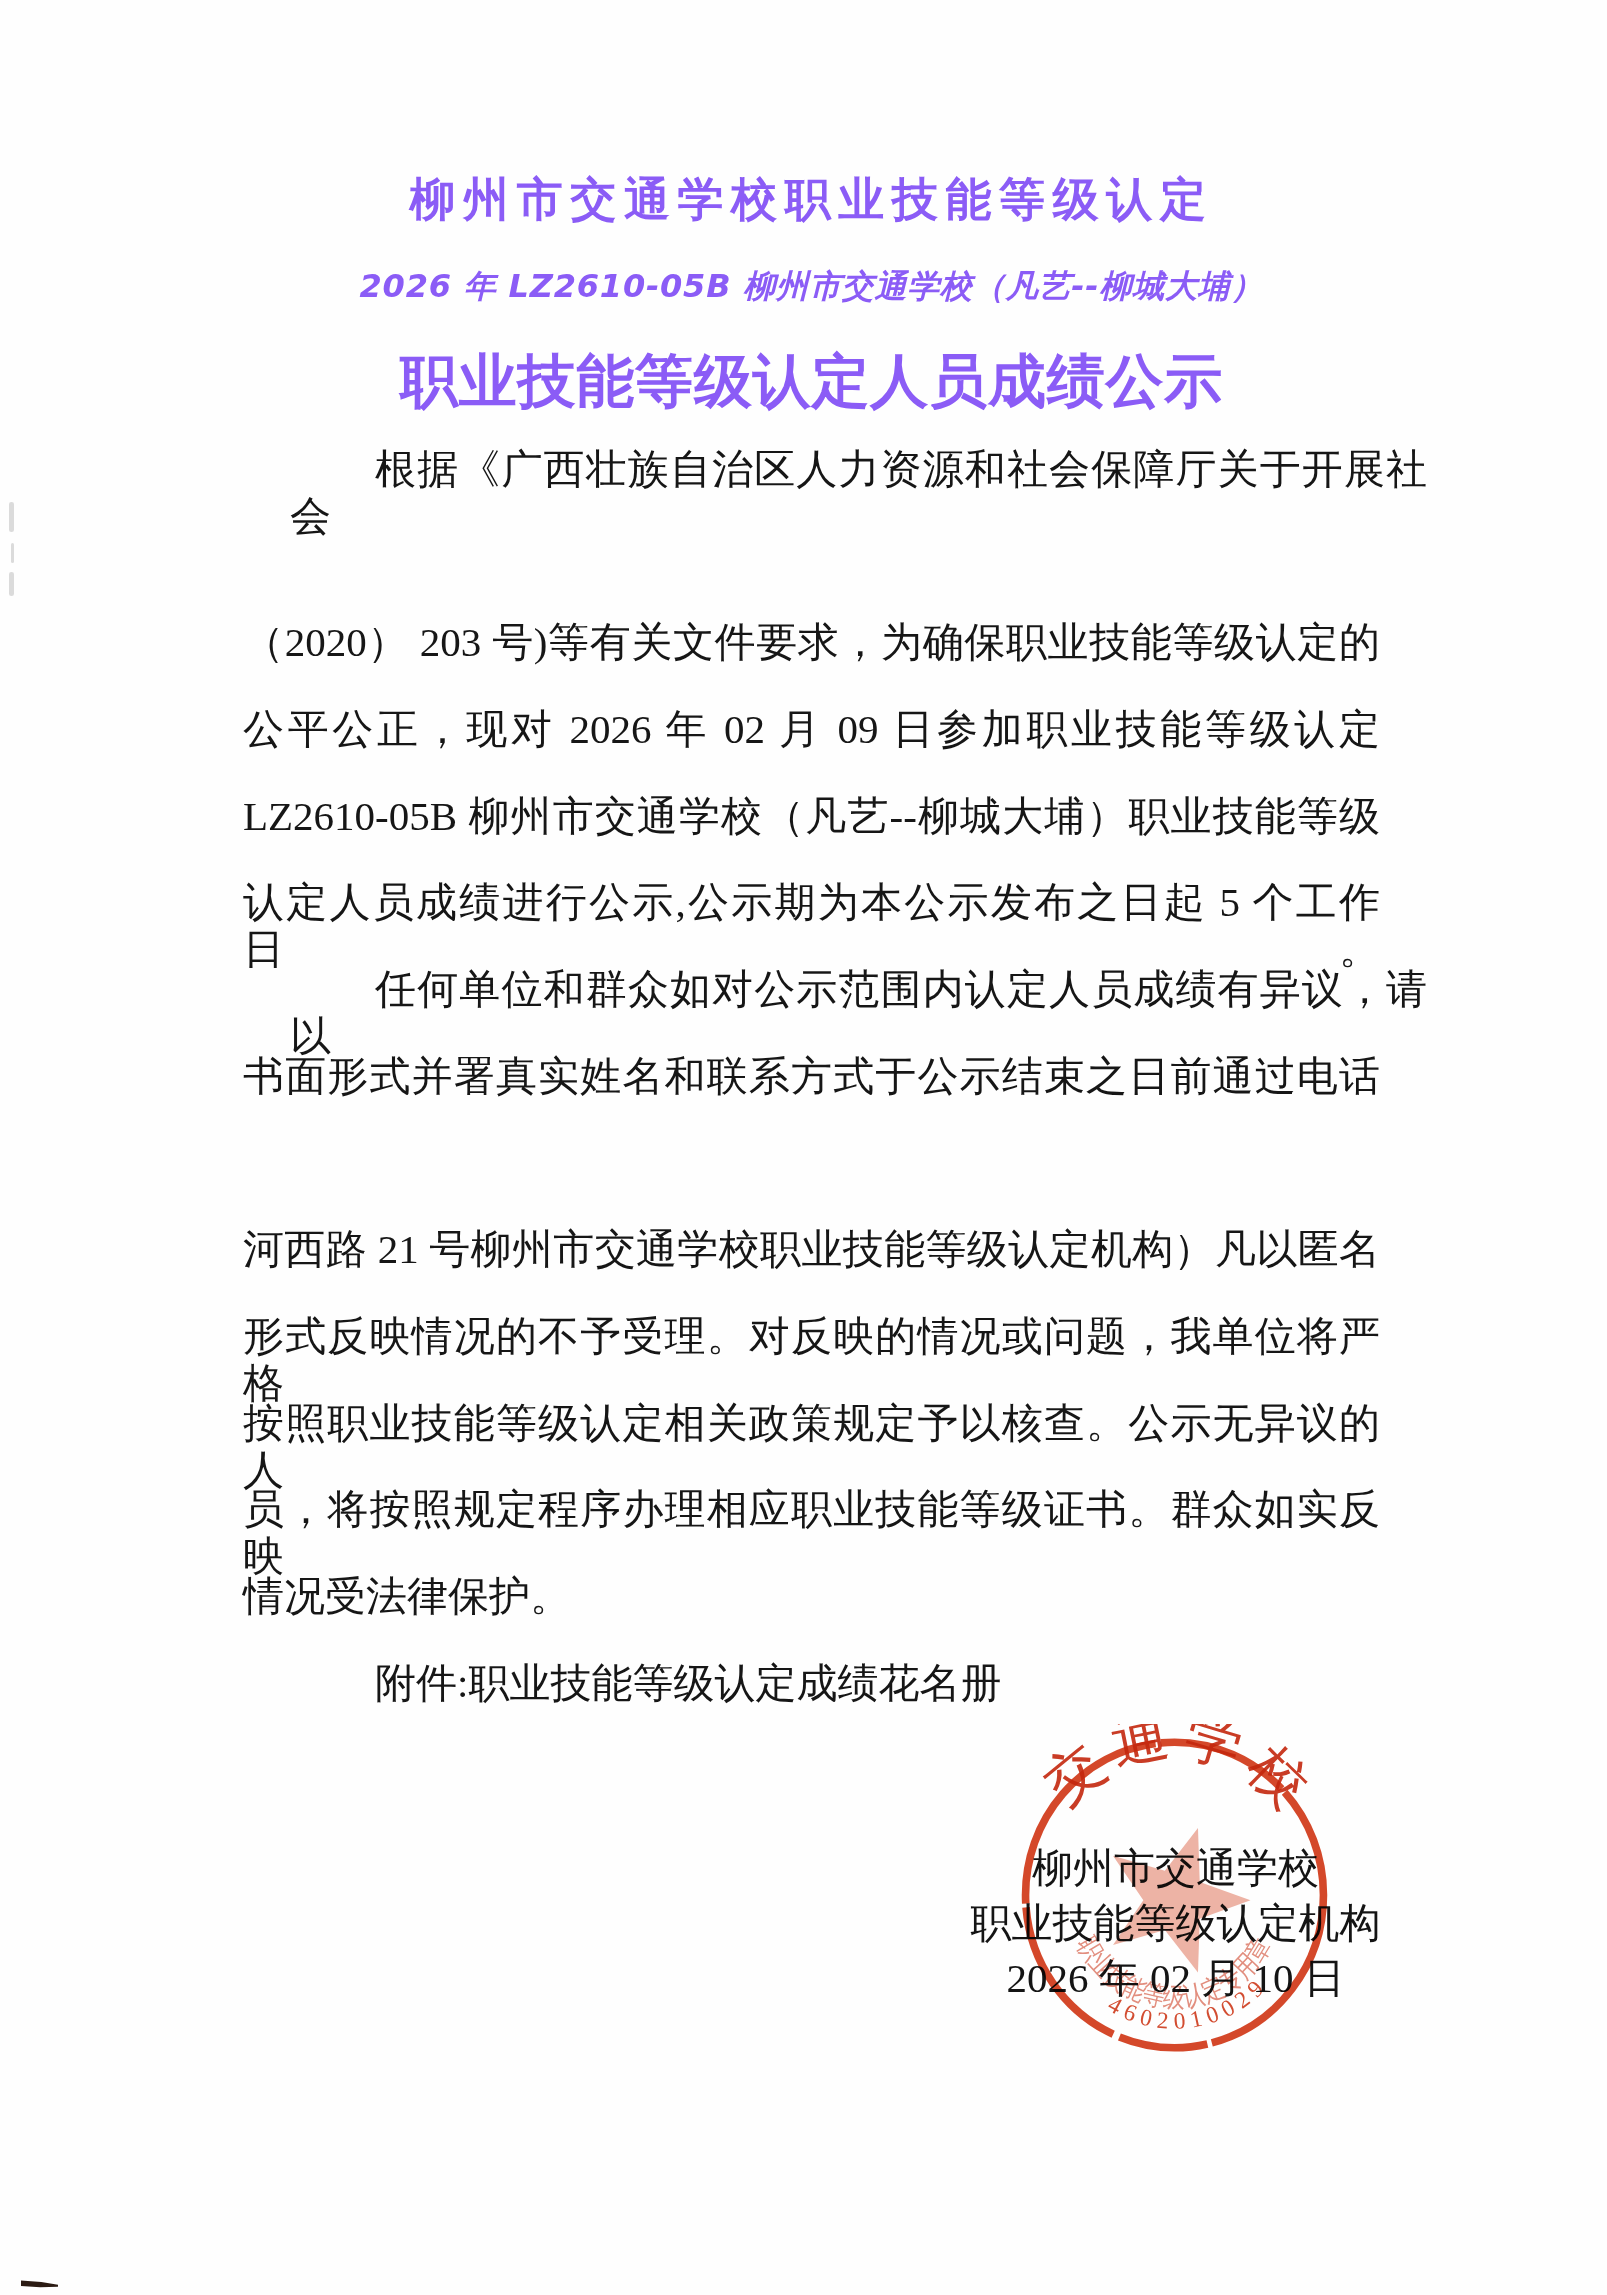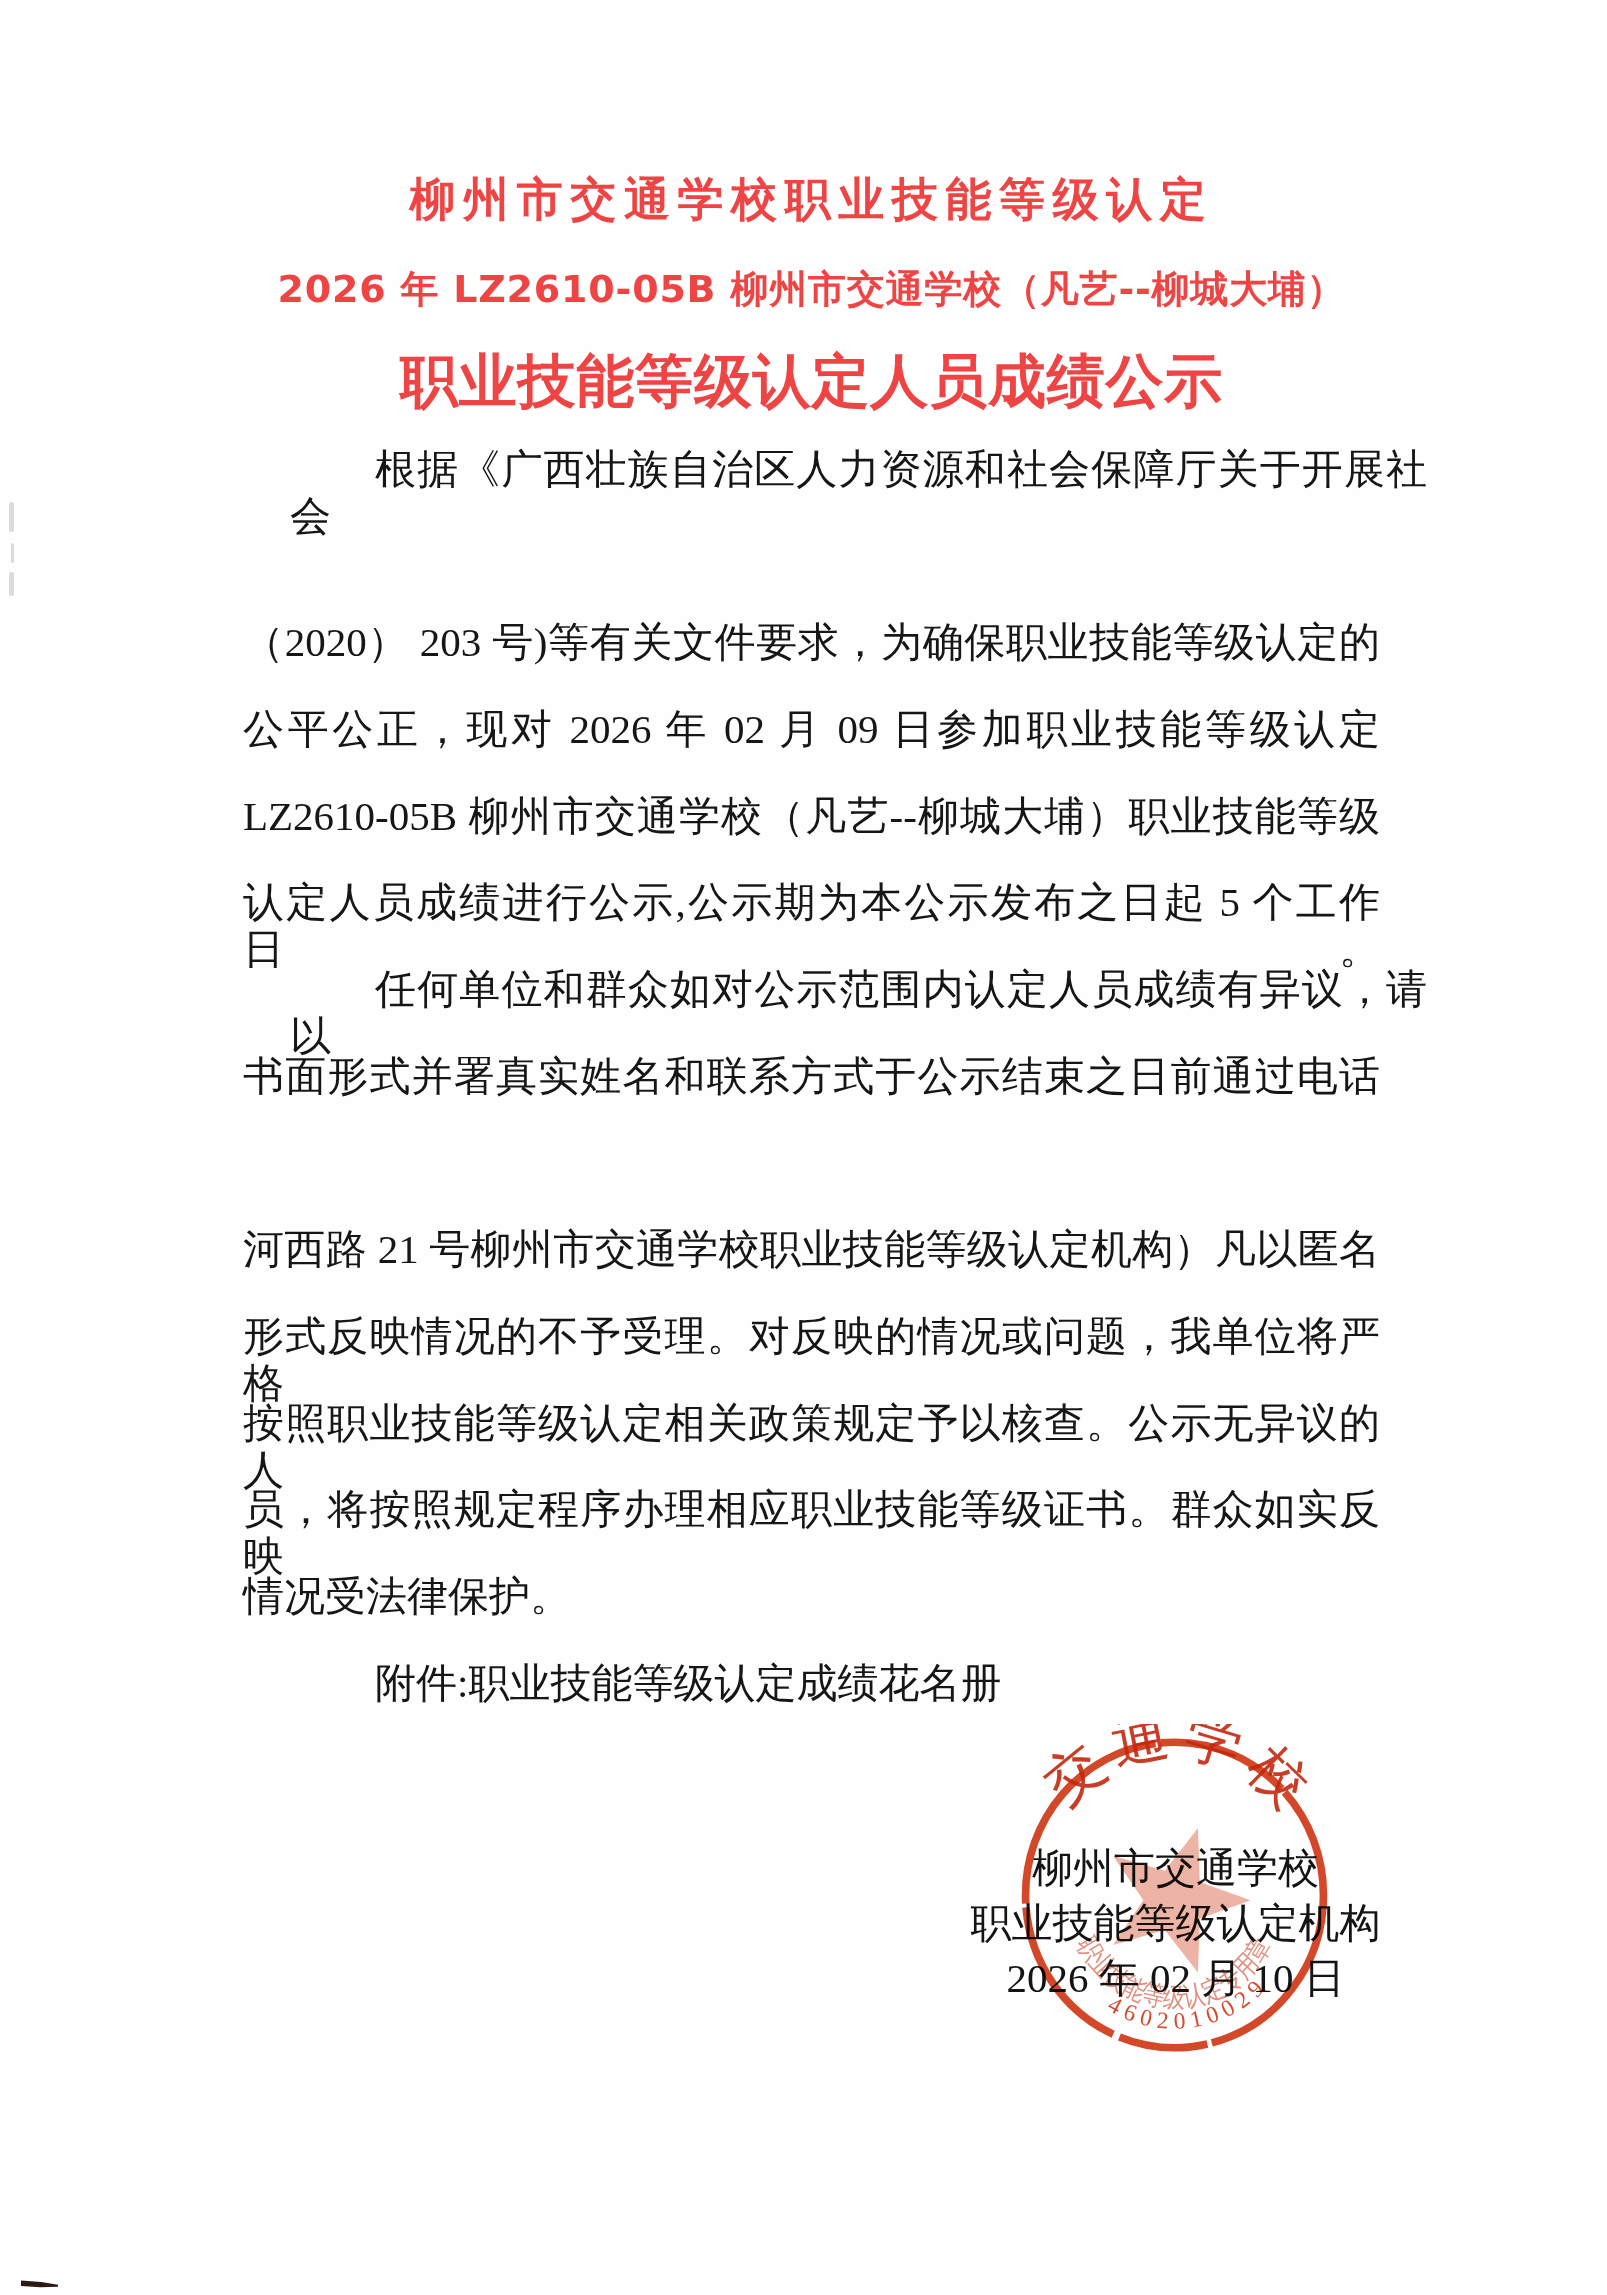--- a/index.html
+++ b/index.html
@@ -13,25 +13,25 @@
   }
   .sheet{position:absolute;left:0;top:0;width:1608px;height:2295px;background:#fefefe;}
 
   
   .title{
     position:absolute;left:243px;width:1137px;
     text-align:center;
     font-family:"DejaVu Sans","Liberation Sans",sans-serif;
     font-weight:700;
     line-height:1.15;
-    color:#ef4444;
+    color:#8b5cf6;
     white-space:nowrap;
   }
   .t1{top:173px;font-size:46px;letter-spacing:7.6px;}
-  .t2{top:268px;font-size:38px;letter-spacing:0.8px;}
+  .t2{top:268px;font-size:32px;letter-spacing:0.8px;font-style:italic;}
   .t3{top:348px;font-size:58px;letter-spacing:0.8px;}
 
   
   .bline{
     position:absolute;left:243px;width:1137px;
     font-size:41px;line-height:47px;
     color:#161616;
     white-space:nowrap;
   }
   .just{

